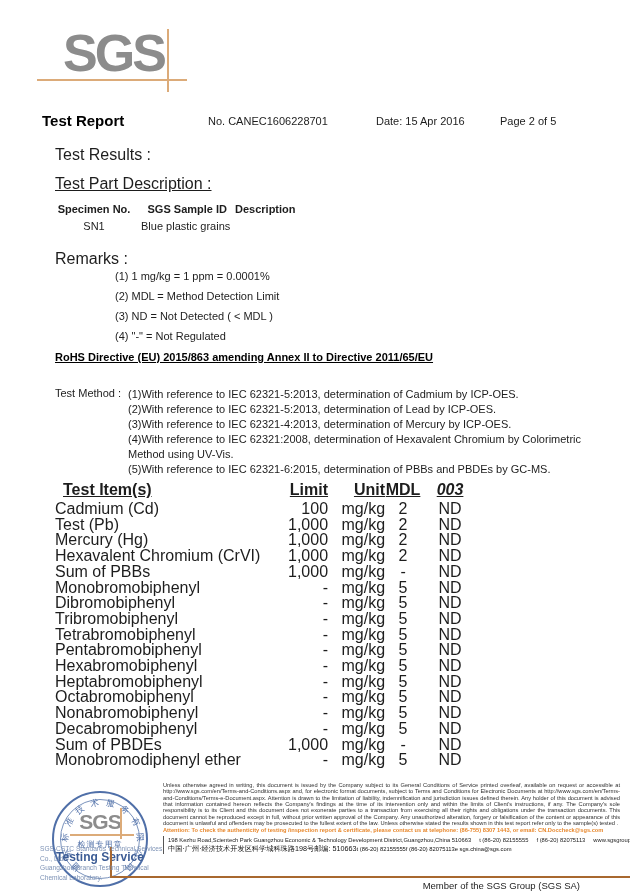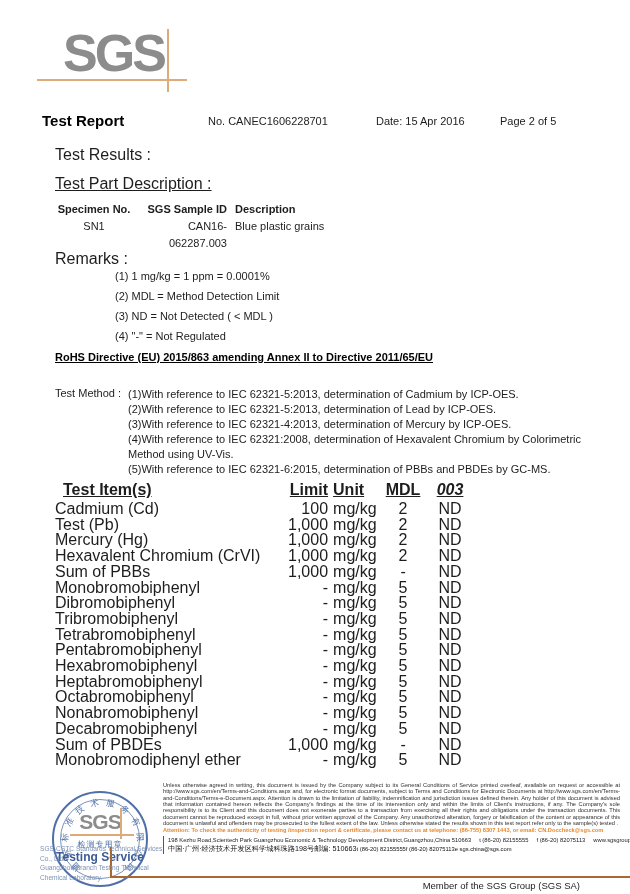--- a/index.html
+++ b/index.html
@@ -29,21 +29,21 @@
   .rohs{position:absolute;left:55px;top:351px;font-size:11px;font-weight:bold;text-decoration:underline;color:#000;}
   .method-label{position:absolute;left:55px;top:387px;font-size:11px;}
   .method-list{position:absolute;left:128px;top:387px;width:482px;font-size:11px;line-height:15px;}
   
   .results{position:absolute;left:55px;top:481px;border-collapse:collapse;font-size:16px;}
   .results th{font-weight:bold;height:20px;vertical-align:top;padding:0;}
   .results td{padding:0;line-height:15.7px;height:15.7px;white-space:nowrap;}
   .c-item{width:225px;text-align:left;}
   th.c-item{padding-left:8px;}
   .c-limit{width:38px;text-align:right;padding-right:5px !important;}
-  .c-unit{width:52px;text-align:left;}
+  .c-unit{width:52px;text-align:right;}
   .c-mdl{width:36px;text-align:center;}
   .c-val{width:58px;text-align:center;}
   th .hu{text-decoration:underline;}
   th.c-val{font-style:italic;margin-top:28px;}
   
   .stamp{position:absolute;left:52px;top:791px;width:96px;height:96px;border:2.5px solid #4f6fa8;
     border-radius:50%;box-sizing:border-box;}
   .stamp-inner-ring{position:absolute;left:6px;top:6px;right:6px;bottom:6px;border:1px solid #7a93bd;border-radius:50%;}
   .ring-char{position:absolute;left:44px;top:42px;width:9px;height:10px;font-size:8.5px;color:#4f6fa8;
     text-align:center;line-height:10px;}
@@ -86,21 +86,20 @@
 
   <div class="spec-table">
     <div class="spec-row b">
       <div class="spec-c1">Specimen No.</div>
       <div class="spec-c2">SGS Sample ID</div>
       <div class="spec-c3">Description</div>
     </div>
     <div id="spec-body">
         <div class="spec-row">
           <div class="spec-c1">SN1</div>
-          <div class="spec-c2">CAN16-062287.003</div>
           <div class="spec-c3">Blue plastic grains</div>
         </div>
       </div>
   </div>
 
   <div class="lbl" style="top:250px;">Remarks :</div>
   <div class="remarks-list" id="remarks-list">
       <div>(1) 1 mg/kg = 1 ppm = 0.0001%</div>
       <div>(2) MDL = Method Detection Limit</div>
       <div>(3) ND = Not Detected ( &lt; MDL )</div>

